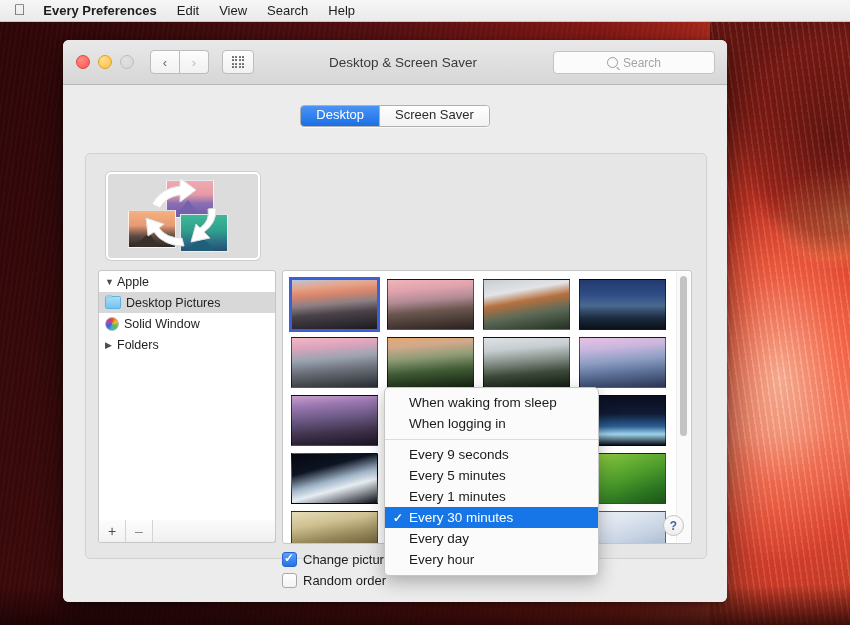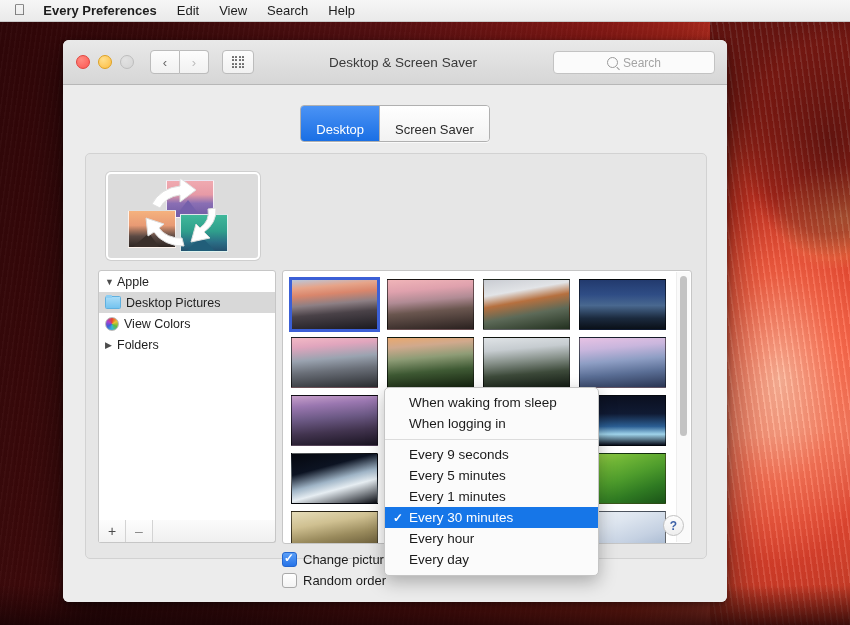--- a/index.html
+++ b/index.html
@@ -146,21 +146,21 @@
   .winbody { position: relative; height: 518px; background: #ececec; }
 
   .tabbar {
     display: flex; justify-content: center; padding-top: 20px;
   }
   .tabs {
     display: flex; border: 1px solid #b0b0b0; border-radius: 4px;
     overflow: hidden; box-shadow: 0 1px 0 rgba(255,255,255,.7);
   }
   .tab {
-    font-size: 13px; padding: 16px 15px 4px;
+    font-size: 13px; padding: 1px 15px 4px;
     background: linear-gradient(180deg,#ffffff,#f2f2f2);
     color: #2b2b2b;
   }
   .tab + .tab { border-left: 1px solid #b0b0b0; }
   .tab.active {
     background: linear-gradient(180deg,#4b93f5,#1a6fe4);
     color: #fff;
   }
 
   .panel {
@@ -454,21 +454,21 @@
           <div class="srow">
             <span class="disc">▼</span>
             <span>Apple</span>
           </div>
           <div class="srow child sel">
             <span class="ic-folder"></span>
             <span>Desktop Pictures</span>
           </div>
           <div class="srow child">
             <span class="ic-wheel"></span>
-            <span>View Colors</span>
+            <span>Solid Window</span>
           </div>
           <div class="srow">
             <span class="disc">▶</span>
             <span>Folders</span>
           </div>
         </div>
 
         <div class="sidebar-footer">
           <div class="sbtn">+</div>
           <div class="sbtn minus">–</div>
@@ -541,20 +541,20 @@
         <span>Every 5 minutes</span>
       </div>
       <div class="mi">
         <span>Every 1 minutes</span>
       </div>
       <div class="mi highlight">
         <span class="tick">✓</span>
         <span>Every 30 minutes</span>
       </div>
       <div class="mi">
+        <span>Every day</span>
+      </div>
+      <div class="mi">
         <span>Every hour</span>
       </div>
-      <div class="mi">
-        <span>Every day</span>
-      </div>
     </div>
 
 </div>
 
 </body></html>

